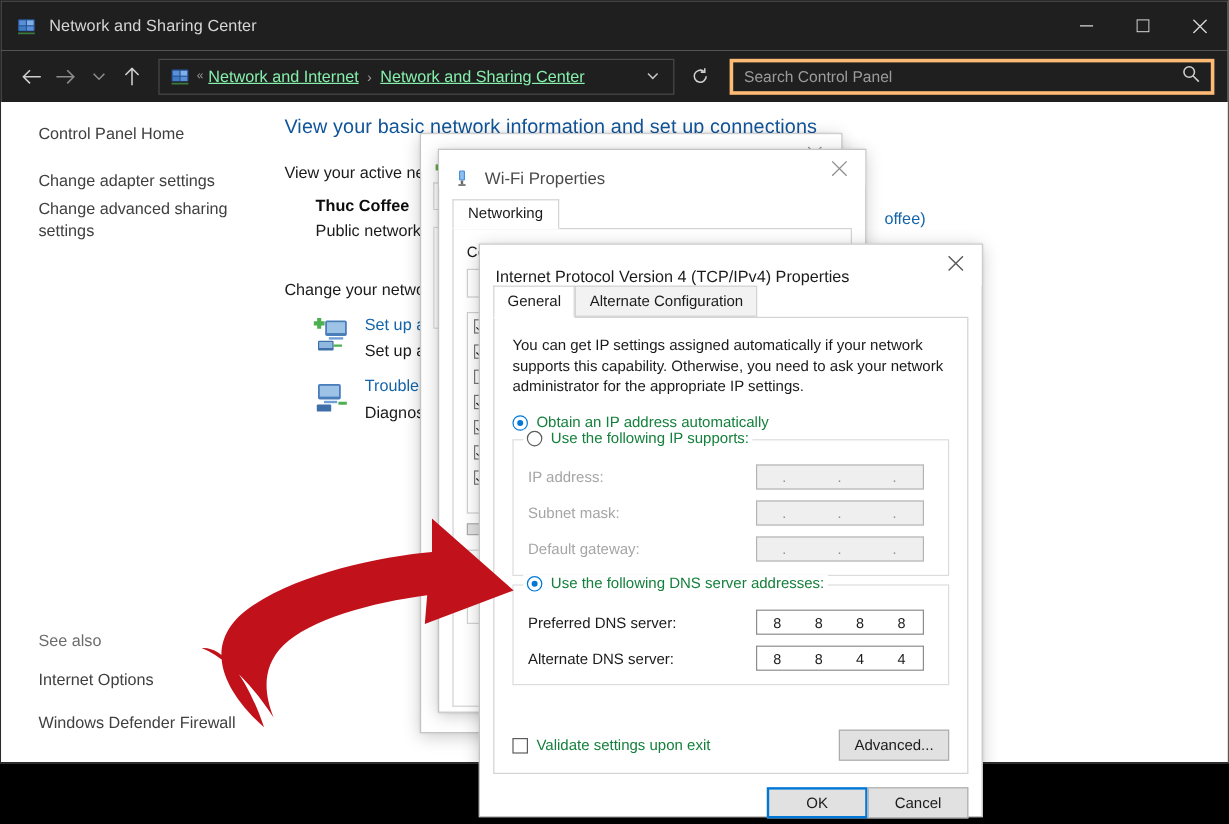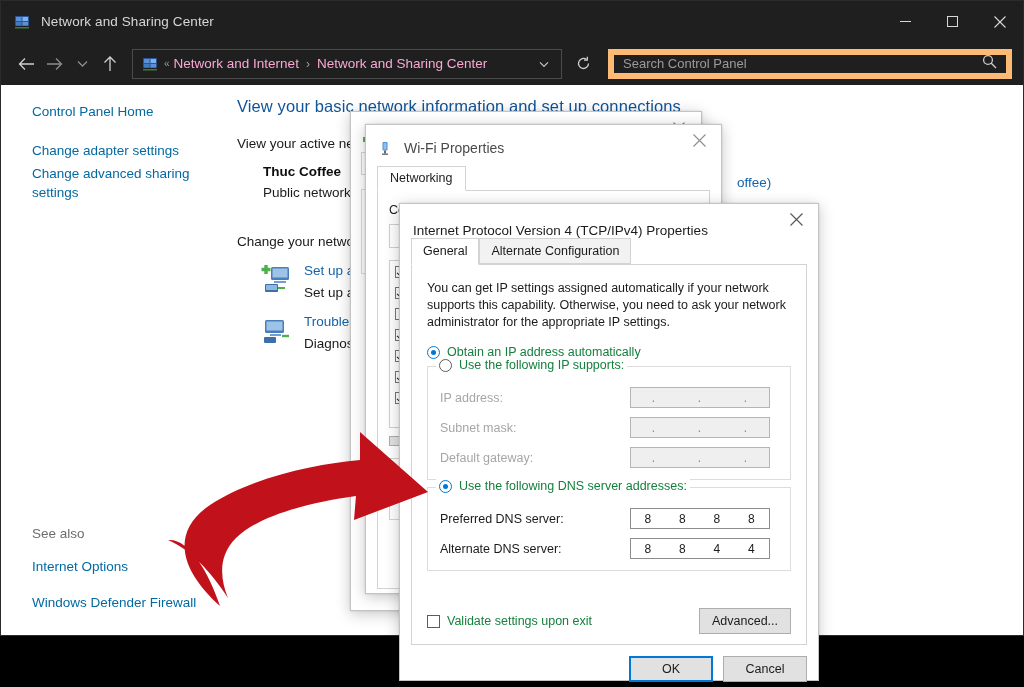--- a/index.html
+++ b/index.html
@@ -47,42 +47,42 @@
     color: #cfcfcf;
   }
   .nav-btn.dim { color: #8d8d8d; }
   .addr-box {
     margin-left: 8px; flex: 1 1 auto; height: 30px; background: #1f1f1f;
     border: 1px solid #4a4a4a; display: flex; align-items: center;
     padding: 0 6px; max-width: 430px;
   }
   .addr-icon { width: 16px; height: 16px; position: relative; flex: none; margin: 0 3px; }
   .addr-chev { color: #9a9a9a; font-size: 10px; margin: 0 4px 0 3px; }
-  .addr-crumb { color: #f9a8d4; font-size: 13.5px; white-space: nowrap; }
+  .addr-crumb { color: #86efac; font-size: 13.5px; white-space: nowrap; text-decoration: underline; }
   .addr-sep { color: #9c9c9c; font-size: 12px; margin: 0 7px; }
   .addr-drop { margin-left: auto; color: #c6c6c6; font-size: 11px; padding: 0 6px; }
   .refresh-btn {
     width: 30px; height: 30px; margin-left: 6px; display: flex;
     align-items: center; justify-content: center; color: #cfcfcf;
   }
   .search-box {
     margin-left: 10px; flex: 1 1 auto; height: 30px; background: #1f1f1f;
-    border: 6px solid #fdba74; display: flex; align-items: center; padding: 0 9px;
+    border: 3px solid #fdba74; display: flex; align-items: center; padding: 0 9px;
   }
   .search-ph { color: #9b9b9b; font-size: 13px; }
   .search-ico { margin-left: auto; color: #cfcfcf; }
 
   .cp-body { position: relative; height: 550px; background: #fff; display: flex; }
 
   
   .cp-sidebar {
     width: 230px; flex: none; padding: 17px 0 0 31px; position: relative;
   }
   .side-link {
-    display: block; color: #0369a1; font-size: 13.5px; line-height: 19px;
+    display: block; color: #404040; font-size: 13.5px; line-height: 19px;
     margin-bottom: 4px; width: 175px;
   }
   .side-link.tight { margin-bottom: 0; }
   .side-gap { height: 16px; }
   .see-also {
     position: absolute; left: 31px; bottom: 23px; width: 195px;
   }
   .see-also-title { color: #6d6d6d; font-size: 13.5px; margin-bottom: 16px; }
   .see-also .side-link { margin-bottom: 17px; }
   .see-also .side-link:last-child { margin-bottom: 0; }
@@ -247,21 +247,21 @@
   .validate-row { display: flex; align-items: center; position: absolute; left: 15px; bottom: 16px; }
   .checkbox {
     width: 13px; height: 13px; border: 1px solid #5c5c5c; background: #fff;
     flex: none; margin-right: 7px;
   }
   .adv-btn {
     position: absolute; right: 15px; bottom: 10px;
     border: 1px solid #adadad; background: #e1e1e1; font-size: 12.5px;
     width: 92px; padding: 5px 0; text-align: center; color: #1b1b1b;
   }
-  .ip-footer { display: flex; justify-content: flex-end; gap: 10px; margin-top: 11px; }
+  .ip-footer { display: flex; justify-content: flex-end; margin-top: 11px; }
   .dlg-btn {
     border: 1px solid #adadad; background: #e1e1e1; font-size: 12.5px;
     width: 84px; padding: 5px 0; text-align: center; color: #1b1b1b;
   }
   .dlg-btn.default { border: 2px solid #0078d7; background: #e1e1e1; padding: 4px 0; }
 
   
   #red-arrow { position: absolute; left: 60px; top: 420px; width: 420px; height: 200px; pointer-events: none; }
 </style>
 </head>

